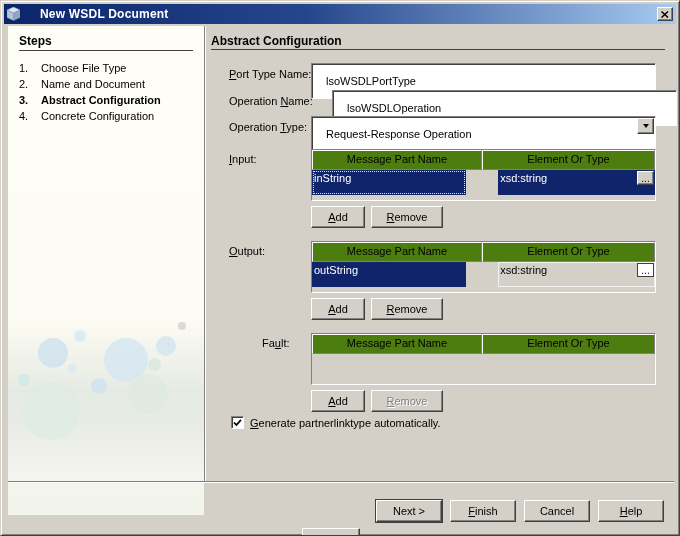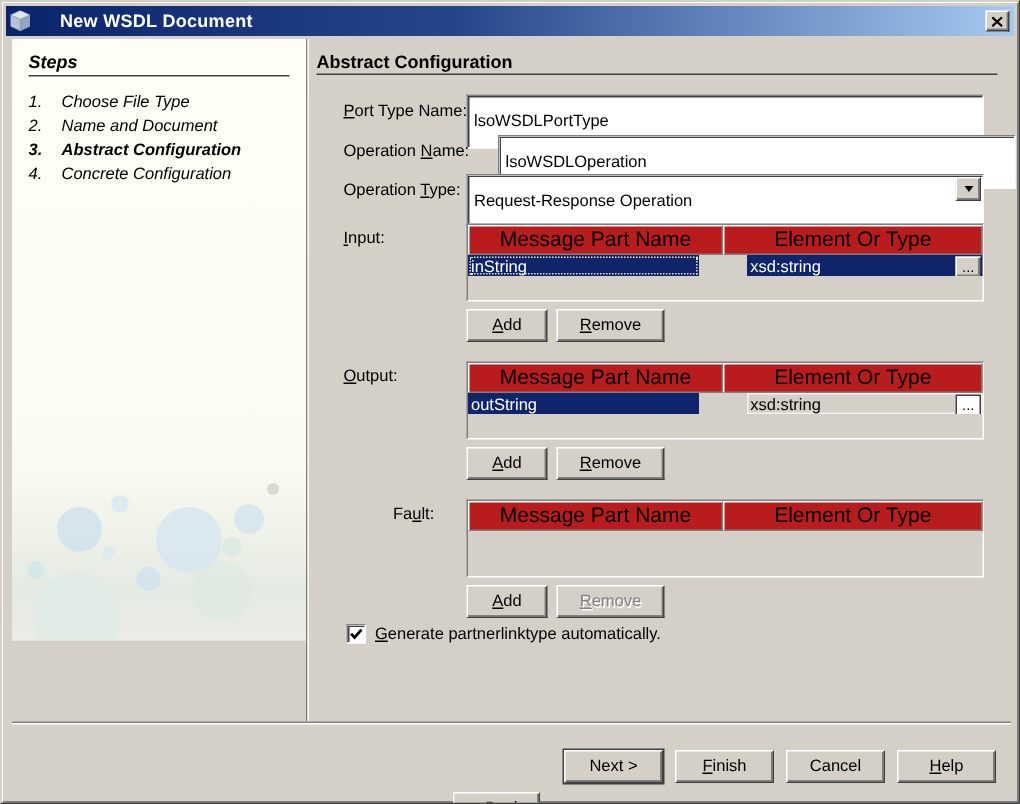--- a/index.html
+++ b/index.html
@@ -10,57 +10,57 @@
     box-shadow:inset 1px 1px 0 #ffffff, inset -1px -1px 0 #808080;
     overflow:hidden;font-size:11px;color:#000;}
   .titlebar{position:absolute;left:3px;top:3px;right:3px;height:20px;
     background:linear-gradient(to right,#0a246a 0%,#26468c 45%,#a6caf0 100%);
     display:flex;align-items:center;padding:0 3px;}
   .title-text{color:#fff;font-weight:bold;font-size:12px;margin-left:20px;letter-spacing:.2px;}
   .close-btn{position:absolute;right:3px;top:3px;width:16px;height:14px;background:#d4d0c8;
     border:1px solid;border-color:#fff #404040 #404040 #fff;box-shadow:inset -1px -1px 0 #808080;
     display:flex;align-items:center;justify-content:center;padding:0;}
   
-  .steps-panel{position:absolute;left:7px;top:25px;width:196px;height:401px;
-    background:linear-gradient(to bottom,#fefdf6 0%,#fdfcf4 60%,#f2f4ec 100%);overflow:hidden;font-style:italic;}
+  .steps-panel{position:absolute;left:7px;top:25px;width:196px;height:489px;
+    background:linear-gradient(to bottom,#fefdf6 0%,#fdfcf4 60%,#f2f4ec 100%);overflow:hidden;}
   .sep-v{position:absolute;left:203px;top:25px;width:1px;height:455px;background:#808080;}
   .sep-v2{position:absolute;left:204px;top:25px;width:1px;height:455px;background:#fff;}
   .steps-title{position:absolute;left:11px;top:8px;font-size:12px;font-weight:bold;}
   .steps-rule{position:absolute;left:11px;top:24px;width:174px;height:1px;background:#404040;}
   .steps-list{position:absolute;left:11px;top:34px;right:4px;list-style:none;margin:0;padding:0;}
   .steps-list li{display:flex;height:16px;line-height:16px;font-size:11px;}
   .steps-list .num{width:22px;}
   .steps-list li.active{font-weight:bold;}
   .panel-art{position:absolute;left:0;top:290px;width:196px;height:165px;
     background:linear-gradient(to bottom,rgba(233,238,229,0) 0%,rgba(227,233,224,.55) 32%,rgba(228,234,226,.95) 45%,#e7ebe3 60%,#eef0e9 82%,#f5f6f0 100%);}
   .bub{position:absolute;border-radius:50%;}
   
   .main-title{position:absolute;left:210px;top:33px;font-size:12px;font-weight:bold;}
   .main-rule{position:absolute;left:210px;top:48px;width:454px;height:1px;background:#404040;}
   .flabel{position:absolute;left:228px;font-size:11px;}
   .mn{text-decoration:underline;}
   .field{position:absolute;left:310px;width:345px;height:36px;background:#fff;
     border:1px solid;border-color:#808080 #fff #fff #808080;box-shadow:inset 1px 1px 0 #404040;
-    font-size:11px;padding:0 4px;color:#000;}
+    font-size:11px;padding:0 14px;color:#000;}
   input.field{outline:none;}
   .combo{display:flex;align-items:center;}
   .combo-text{flex:1;padding-left:0px;}
   .combo-btn{position:absolute;right:1px;top:1px;width:17px;height:16px;background:#d4d0c8;
     border:1px solid;border-color:#fff #404040 #404040 #fff;box-shadow:inset -1px -1px 0 #808080;
     display:flex;align-items:center;justify-content:center;padding:0;}
   .arrow-down{width:0;height:0;border-left:3px solid transparent;border-right:3px solid transparent;border-top:4px solid #000;}
   
   .tbl{position:absolute;left:310px;width:345px;height:52px;background:#d4d0c8;
     border:1px solid;border-color:#808080 #fff #fff #808080;}
   .thead{display:flex;height:20px;}
-  .th{background:#b91c1c;border:1px solid;border-color:#fff #808080 #808080 #fff;
-    text-align:center;line-height:17px;font-size:14px;overflow:hidden;}
+  .th{background:#4d7c0f;border:1px solid;border-color:#fff #808080 #808080 #fff;
+    text-align:center;line-height:17px;font-size:11px;overflow:hidden;}
   .th.c1{width:170px;}
   .th.c2{width:173px;}
-  .trow{display:flex;height:14px;line-height:16px;font-size:11px;gap:32px;}
+  .trow{display:flex;height:25px;line-height:16px;font-size:11px;gap:32px;}
   .td{padding:0 2px;overflow:hidden;position:relative;}
   .td.c1{width:170px;}
   .td.c2{width:173px;}
   .sel{background:#10246b;color:#fff;}
   .focuscell{outline:1px dotted #e8e4c2;outline-offset:-2px;}
   .edit{background:#d4d0c8;color:#000;box-shadow:inset 0 0 0 1px #f2f2f2;}
   .dots-btn{position:absolute;right:1px;top:1px;width:17px;height:14px;font-size:10px;line-height:9px;
     background:#d4d0c8;border:1px solid;border-color:#fff #404040 #404040 #fff;
     box-shadow:inset -1px -1px 0 #808080;padding:0;text-align:center;}
   .dots-btn.white{background:#fff;border:1px solid #404040;box-shadow:none;}

